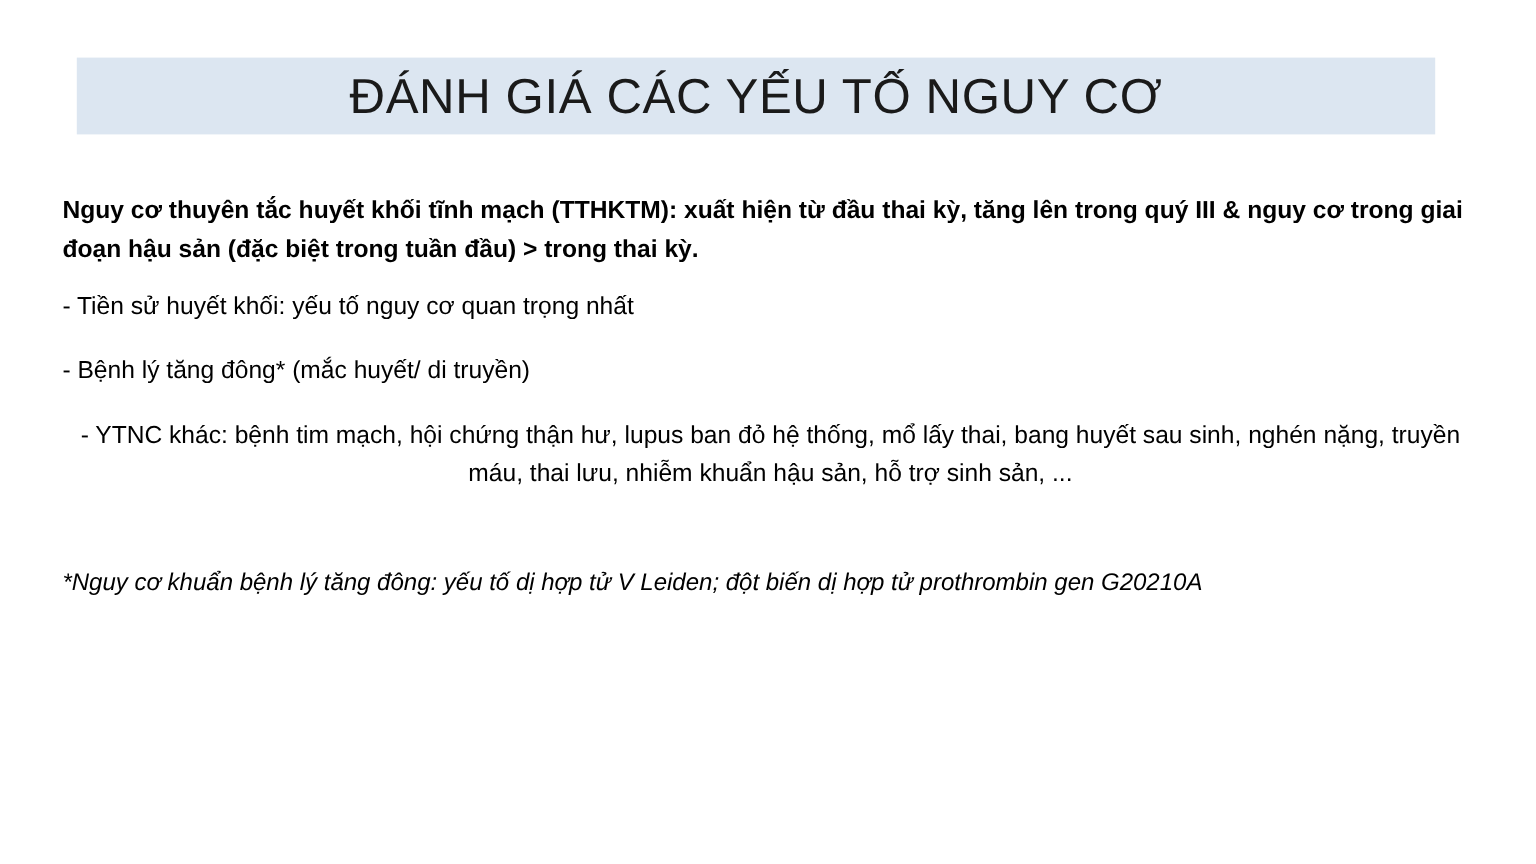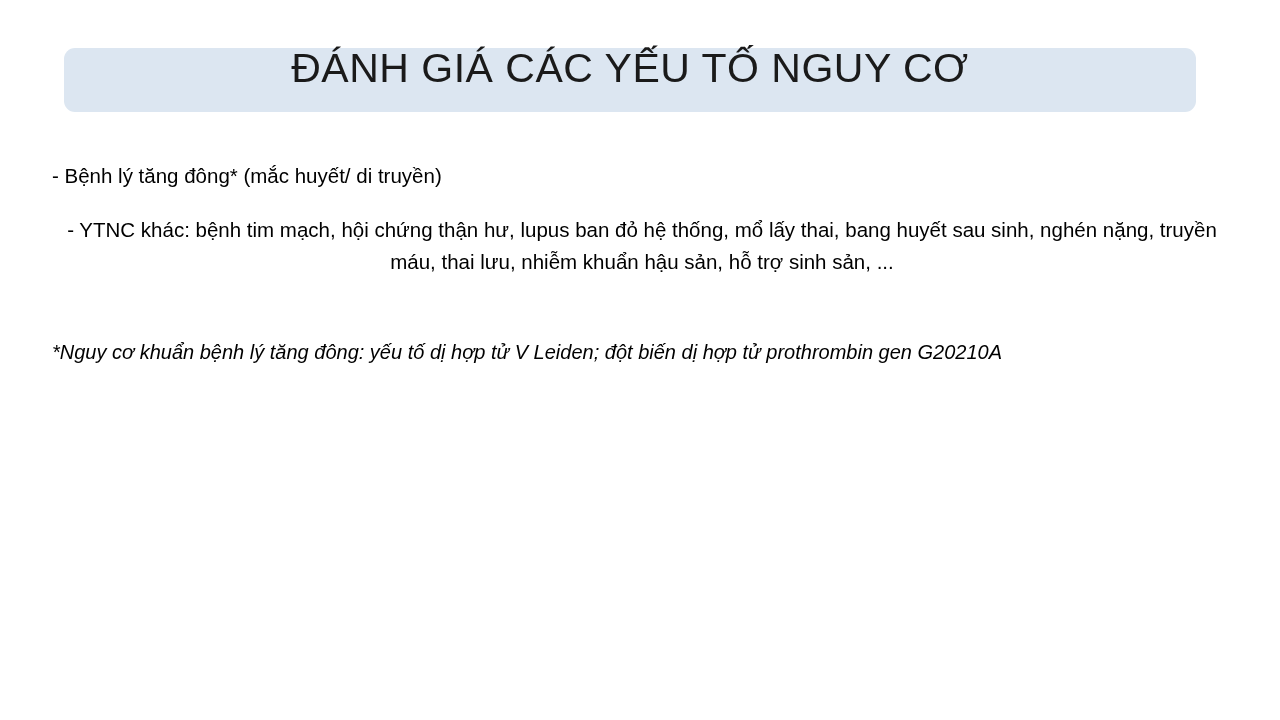--- a/index.html
+++ b/index.html
@@ -21,23 +21,22 @@
     box-sizing: border-box;
   }
   .title-band {
     position: absolute;
     left: 64px;
     top: 48px;
     width: 1132px;
     height: 64px;
     background: #dce6f1;
     display: flex;
-    align-items: flex-start;
+    align-items: center;
     justify-content: center;
-    border-radius: 11px;
   }
   .title-text {
     font-size: 41px;
     font-weight: 400;
     letter-spacing: 0.5px;
     color: #1a1a1a;
     white-space: nowrap;
     line-height: 1;
   }
   .body-area {
@@ -81,21 +80,23 @@
 <body>
 
 <div class="slide">
 
   <div class="title-band">
     <div class="title-text">ĐÁNH GIÁ CÁC YẾU TỐ NGUY CƠ</div>
   </div>
 
   <div class="body-area">
 
+    <p class="lead">Nguy cơ thuyên tắc huyết khối tĩnh mạch (TTHKTM): xuất hiện từ đầu thai kỳ, tăng lên trong quý III &amp; nguy cơ trong giai đoạn hậu sản (đặc biệt trong tuần đầu) &gt; trong thai kỳ.</p>
 
+    <p class="bullet">- Tiền sử huyết khối: yếu tố nguy cơ quan trọng nhất</p>
     <p class="bullet">- Bệnh lý tăng đông* (mắc huyết/ di truyền)</p>
     <p class="bullet multiline">- YTNC khác: bệnh tim mạch, hội chứng thận hư, lupus ban đỏ hệ thống, mổ lấy thai, bang huyết sau sinh, nghén nặng, truyền máu, thai lưu, nhiễm khuẩn hậu sản, hỗ trợ sinh sản, ...</p>
 
     <div class="spacer"></div>
 
     <p class="note">*Nguy cơ khuẩn bệnh lý tăng đông: yếu tố dị hợp tử V Leiden; đột biến dị hợp tử prothrombin gen G20210A</p>
 
   </div>
 </div>
 

